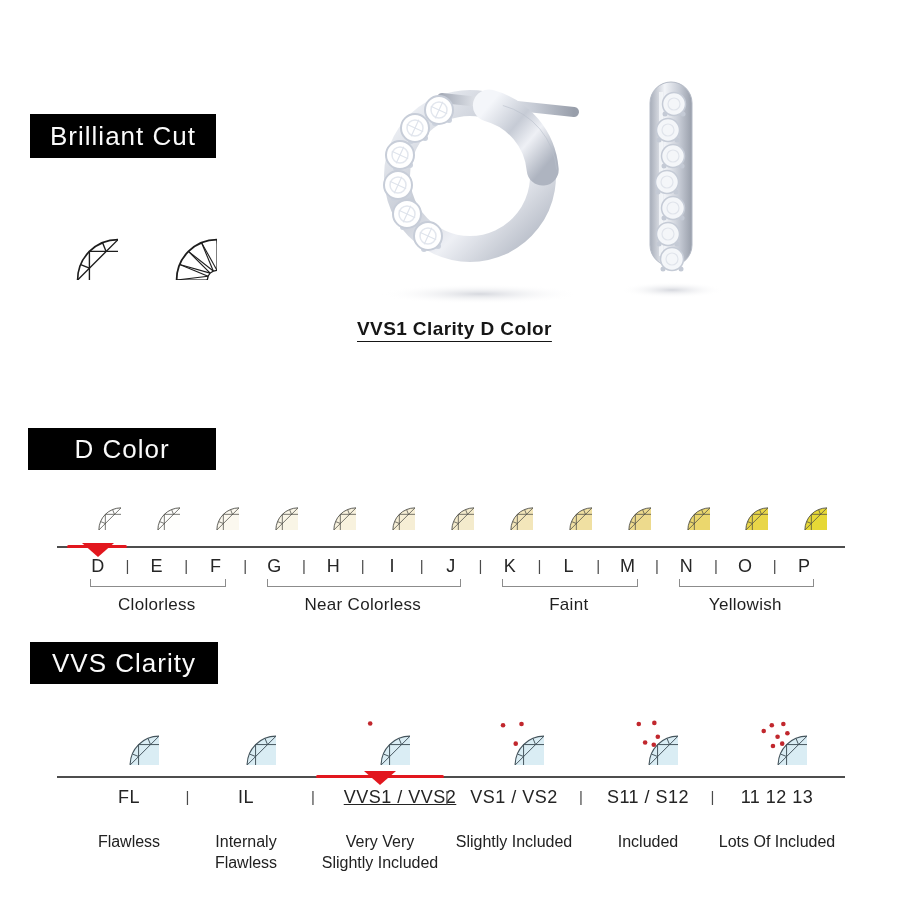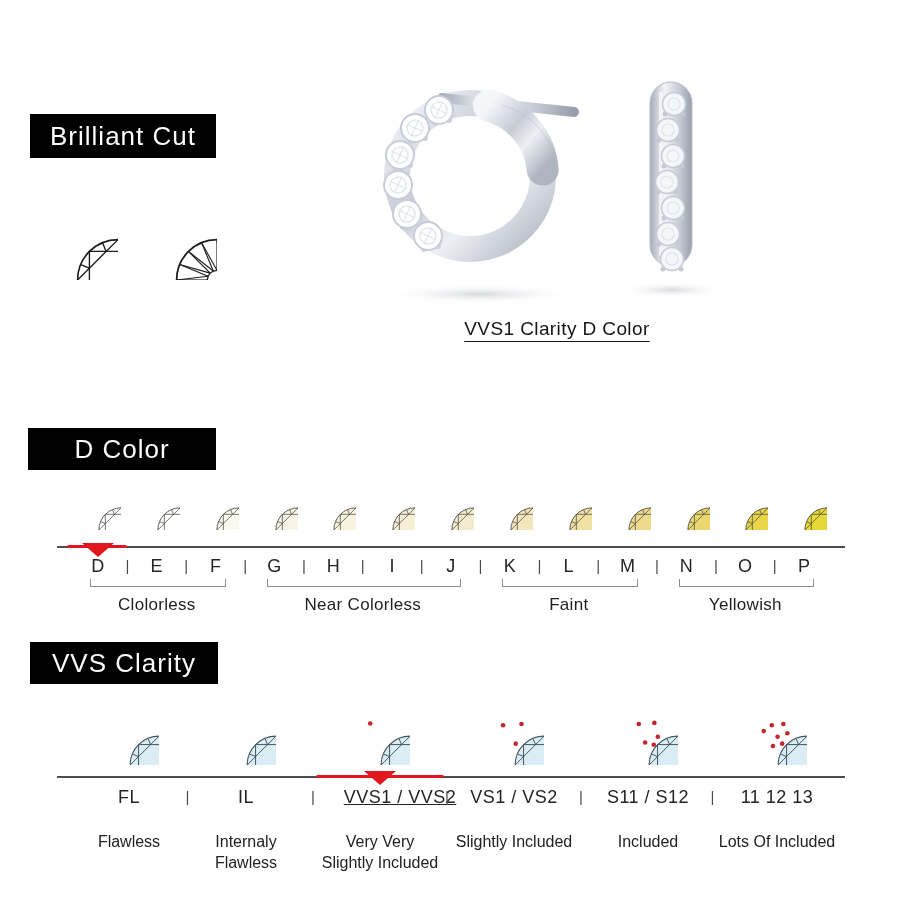--- a/index.html
+++ b/index.html
@@ -2,21 +2,21 @@
 <html><head>
 <meta charset="utf-8">
 <style>
   :root{ --red:#e2171e; }
   html,body{margin:0;padding:0;width:900px;height:900px;overflow:hidden;background:#ffffff;}
   body{font-family:"Liberation Sans","DejaVu Sans",sans-serif;color:#1b1b1b;}
   .stage{position:relative;width:900px;height:900px;background:#ffffff;}
   .abs{position:absolute;}
   .black-label{position:absolute;background:#000000;color:#fafafa;display:flex;align-items:center;justify-content:center;
     font-size:26px;letter-spacing:1px;font-weight:400;}
-  .specs{position:absolute;left:357px;top:318px;width:400px;text-align:center;}
+  .specs{position:absolute;left:357px;top:318px;width:400px;font-weight:bold;}
   .spec-line{font-size:19px;letter-spacing:.4px;color:#161616;margin-bottom:16px;
     text-decoration:underline;text-underline-offset:6px;text-decoration-thickness:1px;}
   .scale-line{position:absolute;height:2px;background:#4d4d4d;}
   .grade-letter{position:absolute;transform:translateX(-50%);font-size:18px;color:#262626;letter-spacing:.5px;}
   .grade-sep{position:absolute;transform:translateX(-50%);font-size:15px;color:#4a4a4a;}
   .bracket{position:absolute;height:7px;border-left:1px solid #8c8c8c;border-right:1px solid #8c8c8c;border-bottom:1px solid #8c8c8c;}
   .group-label{position:absolute;transform:translateX(-50%);font-size:17px;color:#1f1f1f;letter-spacing:.3px;}
   .clarity-grade{position:absolute;transform:translateX(-50%);font-size:18px;color:#242424;letter-spacing:.5px;white-space:nowrap;}
   .desc{position:absolute;transform:translateX(-50%);font-size:16px;color:#222222;text-align:center;line-height:1.3;
     white-space:pre-line;}

